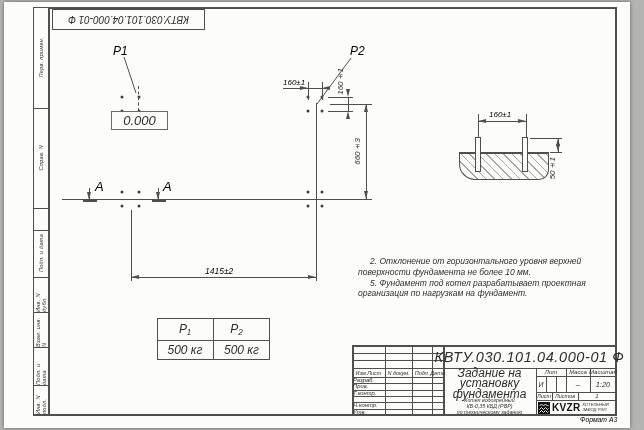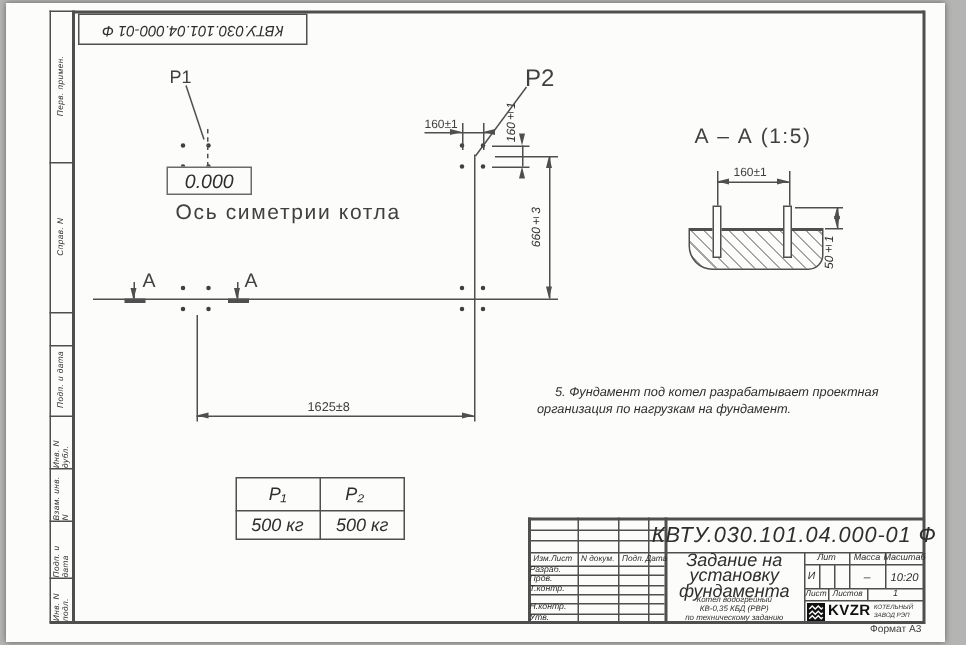--- a/index.html
+++ b/index.html
@@ -1,21 +1,21 @@
 <!DOCTYPE html>
 <html><head>
 <meta charset="utf-8">
 <style>
   *{margin:0;padding:0;box-sizing:border-box}
   html,body{width:644px;height:430px;overflow:hidden}
   body{background:#b4b4b2;font-family:"Liberation Sans","DejaVu Sans",sans-serif}
   #screen{position:relative;width:644px;height:430px}
   .paper{position:absolute;left:4px;top:2px;width:626px;height:426px;background:#fcfcfa;box-shadow:0 0 4px rgba(0,0,0,.45)}
   .ln{position:absolute;background:#4f4f4f}
-  .t{position:absolute;color:#404040;white-space:nowrap}
+  .t{position:absolute;color:#000000;font-style:italic;white-space:nowrap}
   .cell{position:absolute;display:flex;align-items:center;justify-content:center;color:#2e2e2e;font-style:italic;white-space:nowrap;overflow:visible}
   .vt{writing-mode:vertical-rl;transform:rotate(180deg)}
   .flip{transform:rotate(180deg)}
   .dot{position:absolute;width:3px;height:3px;border-radius:50%;background:#3f3f3f;transform:translate(-50%,-50%)}
   .ah{position:absolute;width:0;height:0;border-style:solid;border-color:transparent}
   .ah-r{border-width:2.5px 0 2.5px 8px;border-left-color:#4f4f4f}
   .ah-l{border-width:2.5px 8px 2.5px 0;border-right-color:#4f4f4f}
   .ah-u{border-width:0 2.5px 8px 2.5px;border-bottom-color:#4f4f4f}
   .ah-d{border-width:8px 2.5px 0 2.5px;border-top-color:#4f4f4f}
   .strip{position:absolute;left:33px;width:15px;display:flex;align-items:center;justify-content:center}
@@ -99,21 +99,21 @@
   <div class="ln" style="left:316px;top:103px;width:1px;height:178px"></div>
   <div class="ln" style="left:308px;top:82px;width:1px;height:18px"></div>
   <div class="ln" style="left:322px;top:82px;width:1px;height:18px"></div>
   <div class="ln" style="left:328px;top:97px;width:25px;height:1px"></div>
   <div class="ln" style="left:328px;top:111px;width:25px;height:1px"></div>
   <div class="ln" style="left:330px;top:104px;width:42px;height:1px"></div>
 
   <div class="ln" style="left:131px;top:277px;width:185px;height:1px"></div>
   <i class="ah ah-l" style="left:131px;top:274.5px"></i>
   <i class="ah ah-r" style="left:308px;top:274.5px"></i>
-  <div class="t" style="left:205px;top:266px;font-size:8.5px">1625±8</div>
+  <div class="t" style="left:205px;top:266px;font-size:8.5px">1415±2</div>
 
   <div class="ln" style="left:366px;top:104px;width:1px;height:95px"></div>
   <i class="ah ah-u" style="left:363.5px;top:104px"></i>
   <i class="ah ah-d" style="left:363.5px;top:191px"></i>
   <div class="cell" style="left:351px;top:132px;width:12px;height:38px;font-size:8px">
       <span class="vt">660±3</span>
     </div>
 
   <div class="ln" style="left:283px;top:88px;width:44px;height:1px"></div>
   <i class="ah ah-r" style="left:300px;top:85.5px"></i>
@@ -121,40 +121,38 @@
   <div class="t" style="left:283px;top:78px;font-size:8px">160±1</div>
 
   <div class="ln" style="left:348px;top:97px;width:1px;height:14px"></div>
   <i class="ah ah-d" style="left:345.5px;top:89px"></i>
   <i class="ah ah-u" style="left:345.5px;top:111px"></i>
   <div class="cell" style="left:334px;top:65px;width:12px;height:32px;font-size:8px">
       <span class="vt">160±1</span>
     </div>
 
   <div class="t" style="left:113px;top:44px;font-size:12px">P1</div>
-  <div class="t" style="left:350px;top:44px;font-size:16px">P2</div>
+  <div class="t" style="left:350px;top:44px;font-size:12px">P2</div>
 
   <svg class="overlay" width="644" height="430">
     <line x1="124" y1="57" x2="136" y2="93" stroke="#4f4f4f" stroke-width="1"></line>
     <line x1="351" y1="58" x2="317" y2="104" stroke="#4f4f4f" stroke-width="1"></line>
   </svg>
 
   <div class="cell" style="left:111px;top:111px;width:57px;height:19px;border:1px solid #6a6a6a;background:#fcfcfa;font-size:13px">0.000</div>
-  <div class="t" style="left:117px;top:133px;font-size:14px;letter-spacing:1.1px">Ось симетрии котла</div>
 
   <div class="t" style="left:95px;top:179px;font-size:13px">А</div>
   <div class="t" style="left:163px;top:179px;font-size:13px">А</div>
   <div class="ln" style="left:89px;top:188px;width:1px;height:11px"></div>
   <i class="ah ah-d" style="left:86.5px;top:192px"></i>
   <div class="ln" style="left:83px;top:199px;width:14px;height:2.5px"></div>
   <div class="ln" style="left:158px;top:188px;width:1px;height:11px"></div>
   <i class="ah ah-d" style="left:155.5px;top:192px"></i>
   <div class="ln" style="left:152px;top:199px;width:14px;height:2.5px"></div>
 
-  <div class="t" style="left:463px;top:82px;font-size:14px;letter-spacing:1px">А – А (1:5)</div>
   <div class="ln" style="left:478px;top:114px;width:1px;height:24px"></div>
   <div class="ln" style="left:526px;top:114px;width:1px;height:24px"></div>
   <div class="ln" style="left:478px;top:121px;width:48px;height:1px"></div>
   <i class="ah ah-l" style="left:478px;top:118.5px"></i>
   <i class="ah ah-r" style="left:518px;top:118.5px"></i>
   <div class="t" style="left:489px;top:110px;font-size:8px">160±1</div>
 
   <div class="concrete"></div>
   <div class="bolt" style="left:475px;top:137px"></div>
   <div class="bolt" style="left:522px;top:137px"></div>
@@ -170,20 +168,21 @@
 
   <div style="position:absolute;left:157px;top:318px;width:113px;height:42px;border:1px solid #4f4f4f"></div>
   <div class="ln" style="left:213px;top:318px;width:1px;height:42px"></div>
   <div class="ln" style="left:157px;top:340px;width:113px;height:1px"></div>
   <div class="cell" style="left:157px;top:318px;width:56px;height:22px;font-size:12px">P₁</div>
   <div class="cell" style="left:213px;top:318px;width:47px;height:22px;font-size:12px">P₂</div>
   <div class="cell" style="left:157px;top:340px;width:56px;height:20px;font-size:12px">500 кг</div>
   <div class="cell" style="left:213px;top:340px;width:57px;height:20px;font-size:12px">500 кг</div>
 
   <div class="notes">
+    <p>2. Отклонение от горизонтального уровня верхней поверхности фундамента не более 10 мм.</p>
     <p>5. Фундамент под котел разрабатывает проектная организация по нагрузкам на фундамент.</p>
   </div>
 
   <div class="ln" style="left:352px;top:345px;width:264px;height:1.5px"></div>
   <div class="ln" style="left:352px;top:345px;width:1.5px;height:70px"></div>
 
   <div class="ln" style="left:385px;top:345px;width:1px;height:70px"></div>
   <div class="ln" style="left:412px;top:345px;width:1px;height:70px"></div>
   <div class="ln" style="left:432px;top:345px;width:1px;height:70px"></div>
   <div class="ln" style="left:443px;top:345px;width:1.5px;height:70px"></div>
@@ -227,21 +226,21 @@
   <div class="ln" style="left:536px;top:392px;width:80px;height:1px"></div>
   <div class="ln" style="left:536px;top:400px;width:80px;height:1px"></div>
   <div class="ln" style="left:552px;top:392px;width:1px;height:8px"></div>
   <div class="ln" style="left:578px;top:392px;width:1px;height:8px"></div>
 
   <div class="cell" style="left:536px;top:368px;width:30px;height:8px;font-size:6px">Лит</div>
   <div class="cell" style="left:566px;top:368px;width:24px;height:8px;font-size:6px">Масса</div>
   <div class="cell" style="left:590px;top:368px;width:26px;height:8px;font-size:6px">Масштаб</div>
   <div class="cell" style="left:536px;top:376px;width:10px;height:16px;font-size:7px">И</div>
   <div class="cell" style="left:566px;top:376px;width:24px;height:16px;font-size:8px">–</div>
-  <div class="cell" style="left:590px;top:376px;width:26px;height:16px;font-size:7.5px">10:20</div>
+  <div class="cell" style="left:590px;top:376px;width:26px;height:16px;font-size:7.5px">1:20</div>
   <div class="cell" style="left:536px;top:392px;width:16px;height:8px;font-size:5.5px">Лист</div>
   <div class="cell" style="left:552px;top:392px;width:26px;height:8px;font-size:5.5px">Листов</div>
   <div class="cell" style="left:578px;top:392px;width:38px;height:8px;font-size:6px">1</div>
 
   <div class="logo-row">
     <svg width="12" height="12" viewBox="0 0 12 12">
       <rect x="0" y="0" width="12" height="12" fill="#111"></rect>
       <polyline points="1.5,4 3.5,2 5.5,4 7.5,2 9.5,4 10.5,3" fill="none" stroke="#fff" stroke-width="0.9"></polyline>
       <polyline points="1.5,7.5 3.5,5.5 5.5,7.5 7.5,5.5 9.5,7.5 10.5,6.5" fill="none" stroke="#fff" stroke-width="0.9"></polyline>
       <polyline points="1.5,10.5 3.5,8.5 5.5,10.5 7.5,8.5 9.5,10.5 10.5,9.5" fill="none" stroke="#fff" stroke-width="0.9"></polyline>

